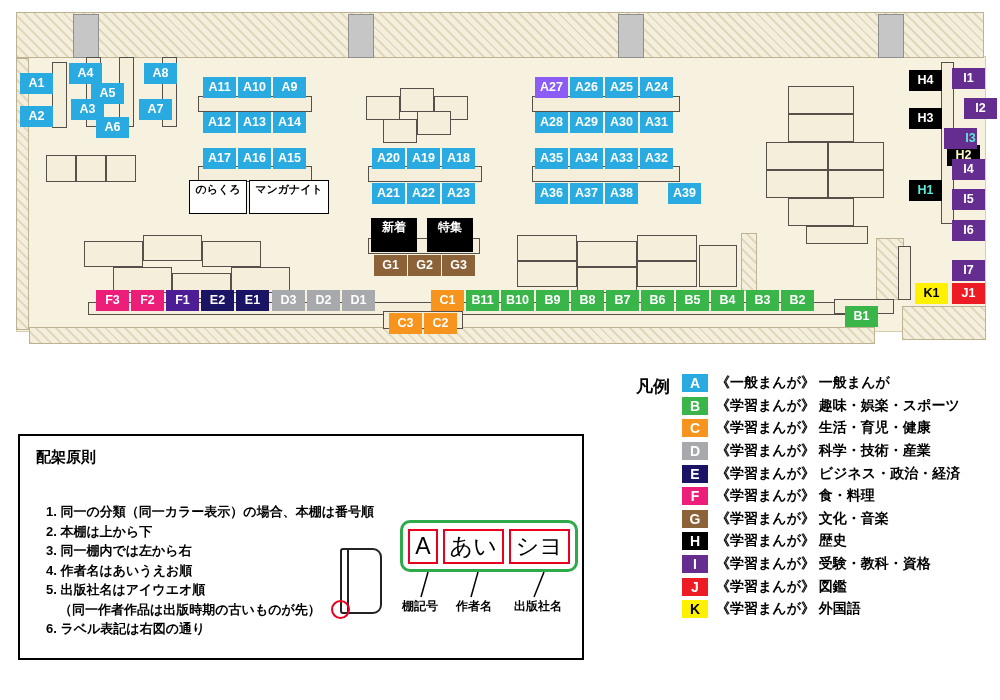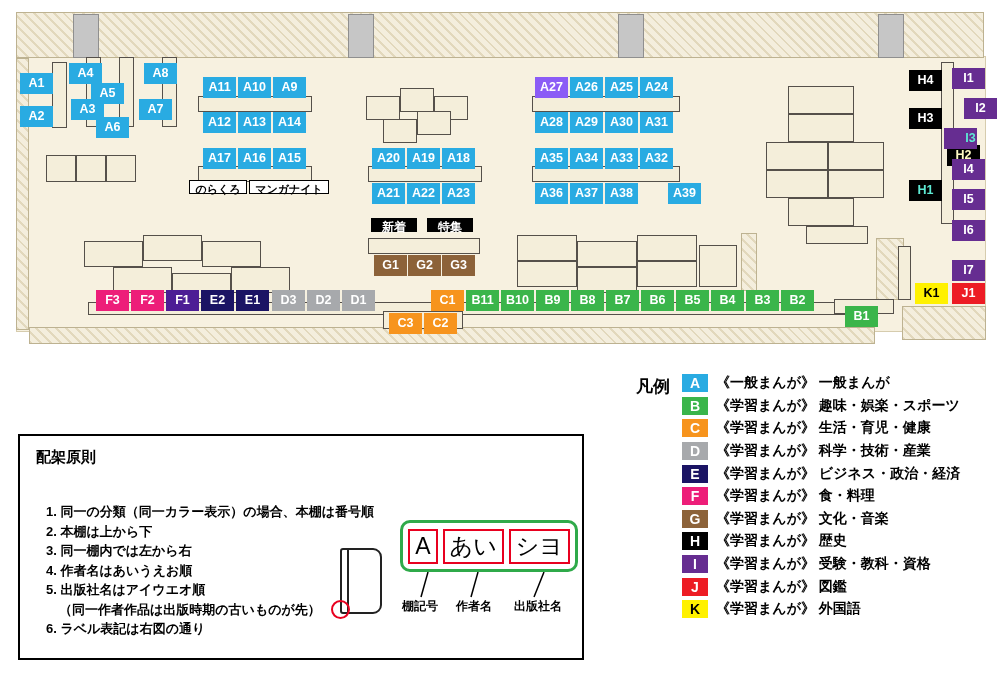--- a/index.html
+++ b/index.html
@@ -5,21 +5,21 @@
   html,body{margin:0;padding:0}
   body{font-family:"Liberation Sans","DejaVu Sans",sans-serif;background:#fff}
   #stage{position:relative;width:1000px;height:700px;background:#fff;overflow:hidden}
 
   
   .floor{position:absolute;left:16px;top:56px;width:970px;height:276px;background:#f7f1e0;border:1px solid #d6ccae;box-sizing:border-box}
   .hatch{position:absolute;background:repeating-linear-gradient(45deg,#e2d8bc 0 2px,#f4eedd 2px 7px);border:1px solid #bdb291;box-sizing:border-box}
   .shelf{position:absolute;background:#f4eeda;border:1.5px solid #55504a;box-sizing:border-box}
   .pillar{position:absolute;background:#c6c6c6;border:1px solid #8f8f8f;box-sizing:border-box}
   .badge{position:absolute;width:33px;height:21px;line-height:21px;text-align:center;font-weight:bold;font-size:12.5px;box-sizing:border-box}
-  .mlabel{position:absolute;height:14px;line-height:16px;text-align:center;font-weight:bold;font-size:11px;box-sizing:border-box}
+  .mlabel{position:absolute;height:34px;line-height:16px;text-align:center;font-weight:bold;font-size:11px;box-sizing:border-box}
   .mlabel.plain{background:#fff;border:1px solid #000;color:#000}
   .mlabel.dark{background:#000;color:#fff;font-size:12px;line-height:18px}
 
   
   #legend{position:absolute;left:628px;top:372px;width:364px;height:260px}
   .legend-title{position:absolute;left:8px;top:3px;font-size:17px;font-weight:bold;color:#000}
   #legend-rows{position:absolute;left:54px;top:0;margin:0;padding:0;list-style:none}
   .lrow{display:flex;align-items:center;height:22.6px}
   .lbadge{width:26px;height:18px;line-height:18px;text-align:center;font-weight:bold;font-size:14px;flex:0 0 26px}
   .ltext{margin-left:8px;font-size:14px;font-weight:bold;color:#000;white-space:nowrap}

